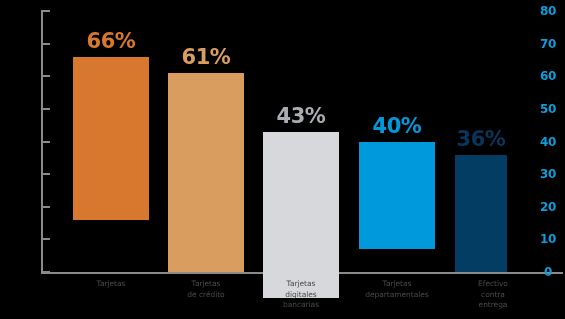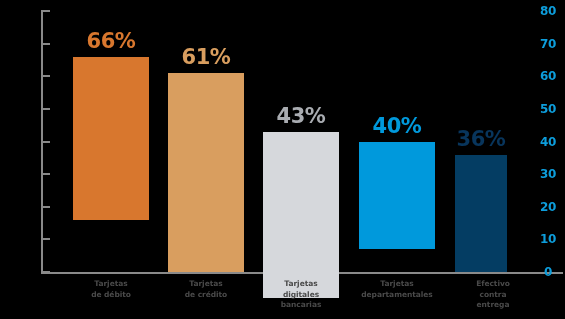--- a/index.html
+++ b/index.html
@@ -67,21 +67,21 @@
     font-size: 21px;
     font-weight: 700;
     letter-spacing: -0.5px;
     white-space: nowrap;
   }
   .bar-category {
     position: absolute;
     top: 279px;
     text-align: center;
     font-size: 7.5px;
-    font-weight: 700;
+    font-weight: 400;
     line-height: 10.5px;
     color: #4a4a4a;
     letter-spacing: -0.05px;
   }
 </style>
 </head>
 <body>
 
 <div id="chart-root">
 
@@ -121,21 +121,20 @@
       <div class="bar" style="left: 359px; width: 76px; height: 107px; top: 141.5px; background: rgb(0, 153, 220);">
         <span class="bar-value" style="color: rgb(0, 153, 220);">40%</span>
       </div>
       <div class="bar" style="left: 455px; width: 52px; height: 117.45px; top: 154.55px; background: rgb(4, 61, 99);">
         <span class="bar-value" style="color: rgb(8, 53, 92);">36%</span>
       </div>
     </div>
   <div id="categories">
       <div class="bar-category" style="left: 61px; width: 100px; color: rgb(74, 74, 74);">
         <div>Tarjetas</div>
-        <div>de débito</div>
       </div>
       <div class="bar-category" style="left: 156px; width: 100px; color: rgb(74, 74, 74);">
         <div>Tarjetas</div>
         <div>de crédito</div>
       </div>
       <div class="bar-category" style="left: 251px; width: 100px; color: rgb(74, 74, 74);">
         <div>Tarjetas</div>
         <div>digitales</div>
         <div>bancarias</div>
       </div>

